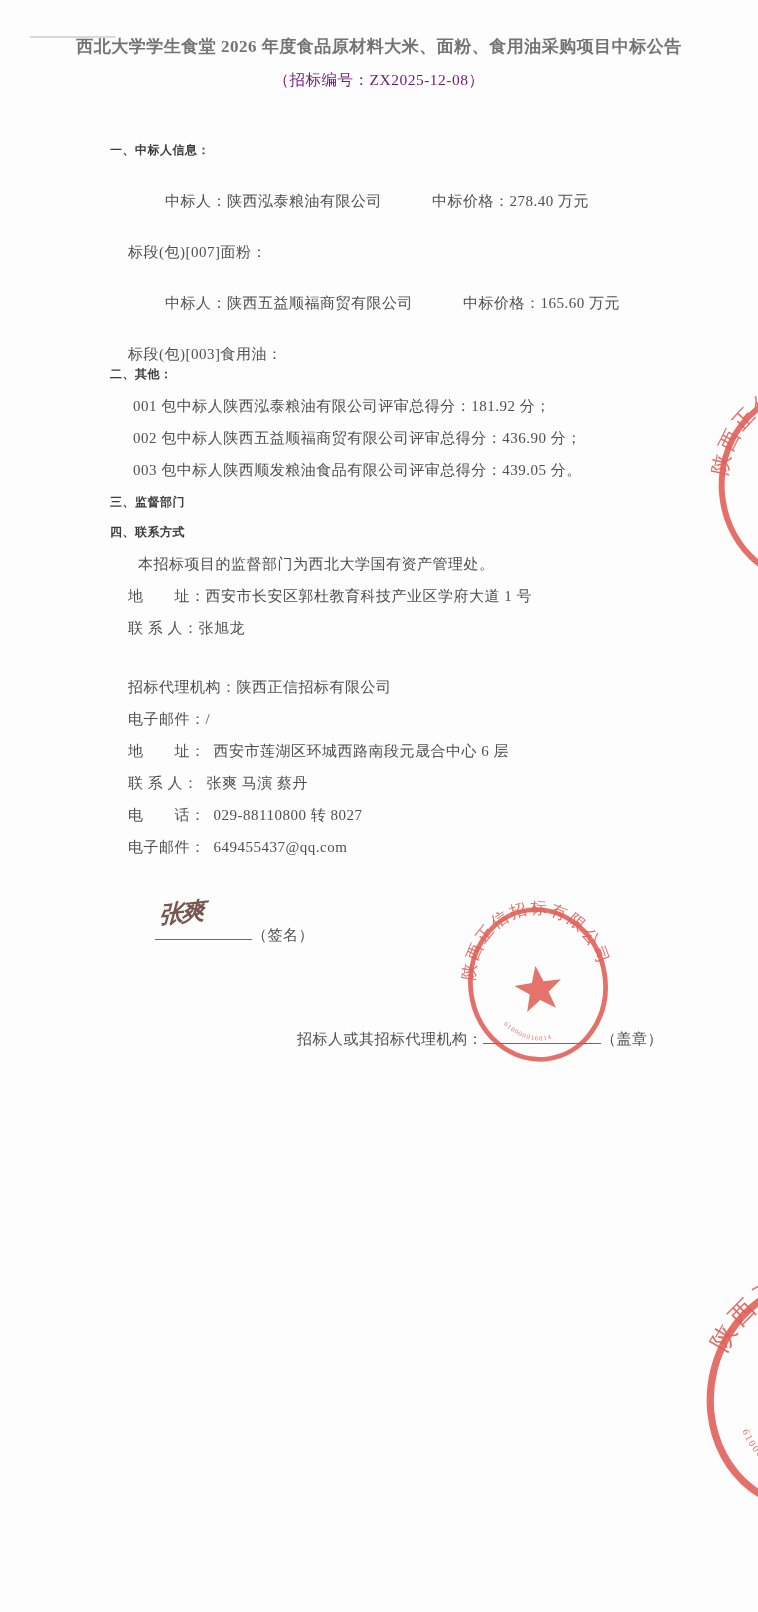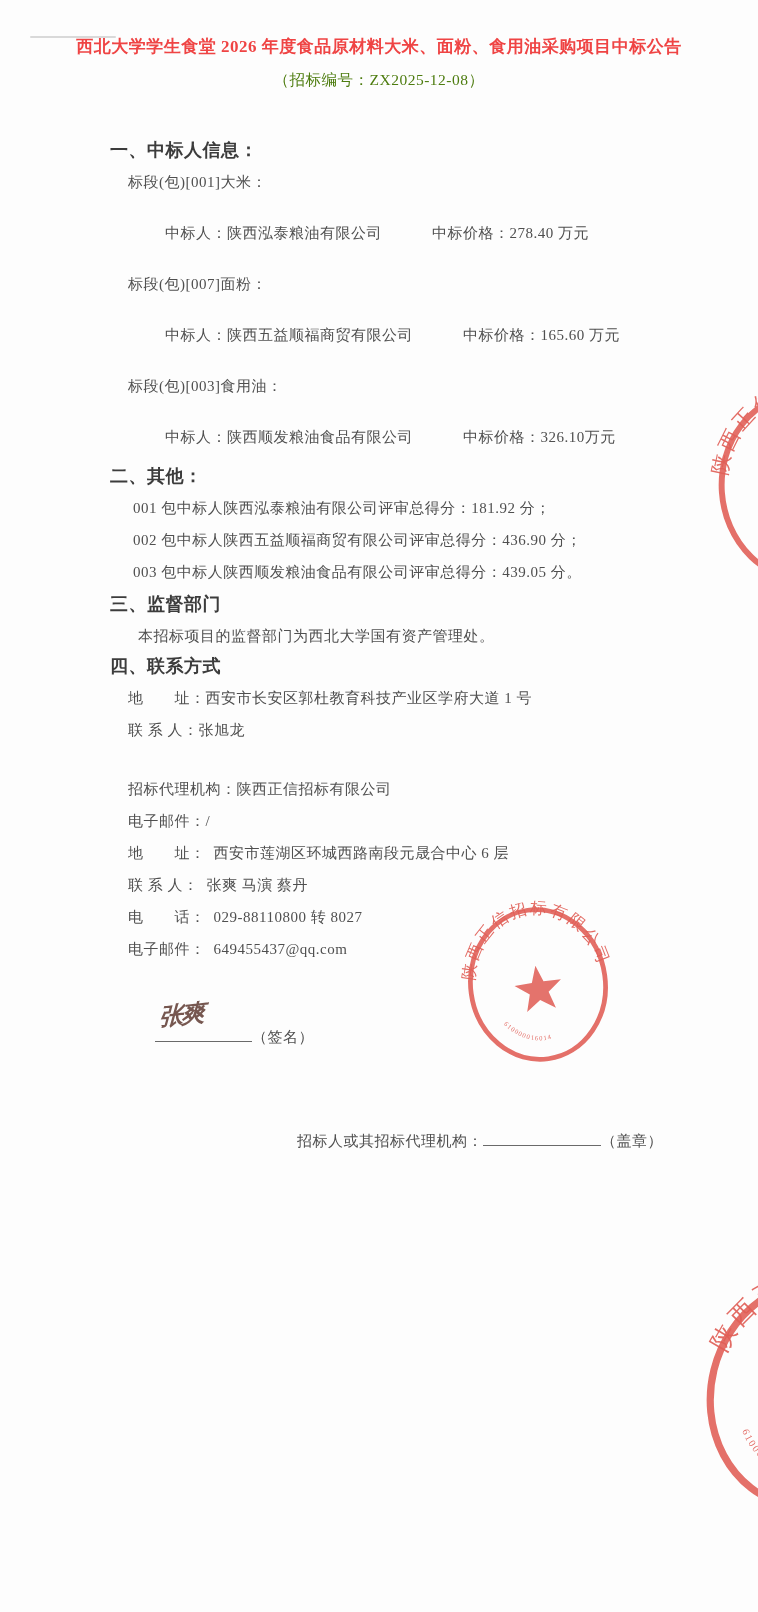--- a/index.html
+++ b/index.html
@@ -13,35 +13,35 @@
     font-family: "Liberation Serif", "DejaVu Serif", serif;
     color: #4f4f4f;
     font-size: 15px;
     letter-spacing: 0.5px;
   }
   .doc-title {
     padding-top: 36px;
     text-align: center;
     font-size: 17px;
     font-weight: bold;
-    color: #ef4444;
+    color: #737373;
     line-height: 22px;
   }
   .doc-subtitle {
     margin-top: 12px;
     text-align: center;
     font-size: 15.5px;
-    color: #4d7c0f;
+    color: #701a75;
     line-height: 20px;
   }
   .line { line-height: 19px; margin: 13px 20px 0 0; white-space: pre-wrap; }
   .heading {
     font-weight: bold;
     color: #3c3c3c;
-    font-size: 18px;
+    font-size: 12px;
     line-height: 20px;
   }
   .h1-sec { margin-top: 50px; margin-left: 110px; }
   .h2-sec { margin-top: 0; margin-left: 110px; }
   .h3-sec { margin-top: 12px; margin-left: 110px; }
   .h4-sec { margin-top: 10px; margin-left: 110px; }
   .lot-line   { margin-left: 128px; }
   .winner-line{ margin-left: 148px; }
   .price-part { margin-left: 50px; }
   .other-line { margin-left: 133px; }
@@ -101,44 +101,40 @@
 
 <div class="page">
 
   <div class="scan-artifact"></div>
 
   <div class="doc-title">西北大学学生食堂 2026 年度食品原材料大米、面粉、食用油采购项目中标公告</div>
   <div class="doc-subtitle">（招标编号：ZX2025-12-08）</div>
 
   <div class="line heading h1-sec">一、中标人信息：</div>
 
-  <div class="line lot-line">标段(包)[001]大米：</div>
   <div class="line winner-line">
     <span>中标人：</span><span>陕西泓泰粮油有限公司</span><span class="price-part"><span>中标价格：</span><span>278.40 万元</span></span>
   </div>
 
   <div class="line lot-line">标段(包)[007]面粉：</div>
   <div class="line winner-line">
     <span>中标人：</span><span>陕西五益顺福商贸有限公司</span><span class="price-part"><span>中标价格：</span><span>165.60 万元</span></span>
   </div>
 
   <div class="line lot-line">标段(包)[003]食用油：</div>
-  <div class="line winner-line">
-    <span>中标人：</span><span>陕西顺发粮油食品有限公司</span><span class="price-part"><span>中标价格：</span><span>326.10万元</span></span>
-  </div>
 
   <div class="line heading h2-sec">二、其他：</div>
   <div class="line other-line">001 包中标人陕西泓泰粮油有限公司评审总得分：181.92 分；</div>
   <div class="line other-line">002 包中标人陕西五益顺福商贸有限公司评审总得分：436.90 分；</div>
   <div class="line other-line">003 包中标人陕西顺发粮油食品有限公司评审总得分：439.05 分。</div>
 
   <div class="line heading h3-sec">三、监督部门</div>
+  <div class="line heading h4-sec">四、联系方式</div>
+
   <div class="line superv-line">本招标项目的监督部门为西北大学国有资产管理处。</div>
-
-  <div class="line heading h4-sec">四、联系方式</div>
 
   <div class="line contact-line"><span>地　　址：</span><span>西安市长安区郭杜教育科技产业区学府大道 1 号</span></div>
   <div class="line contact-line"><span>联 系 人：</span><span>张旭龙</span></div>
   <div class="line contact-line agency-first"><span>招标代理机构：</span><span>陕西正信招标有限公司</span></div>
 
   <div class="line contact-line"><span>电子邮件：</span><span>/</span></div>
   <div class="line contact-line"><span>地　　址：</span><span class="agency-gap">西安市莲湖区环城西路南段元晟合中心 6 层</span></div>
   <div class="line contact-line"><span>联 系 人：</span><span class="agency-gap">张爽 马演 蔡丹</span></div>
   <div class="line contact-line"><span>电　　话：</span><span class="agency-gap">029-88110800 转 8027</span></div>
   <div class="line contact-line"><span>电子邮件：</span><span class="agency-gap">649455437@qq.com</span></div>

